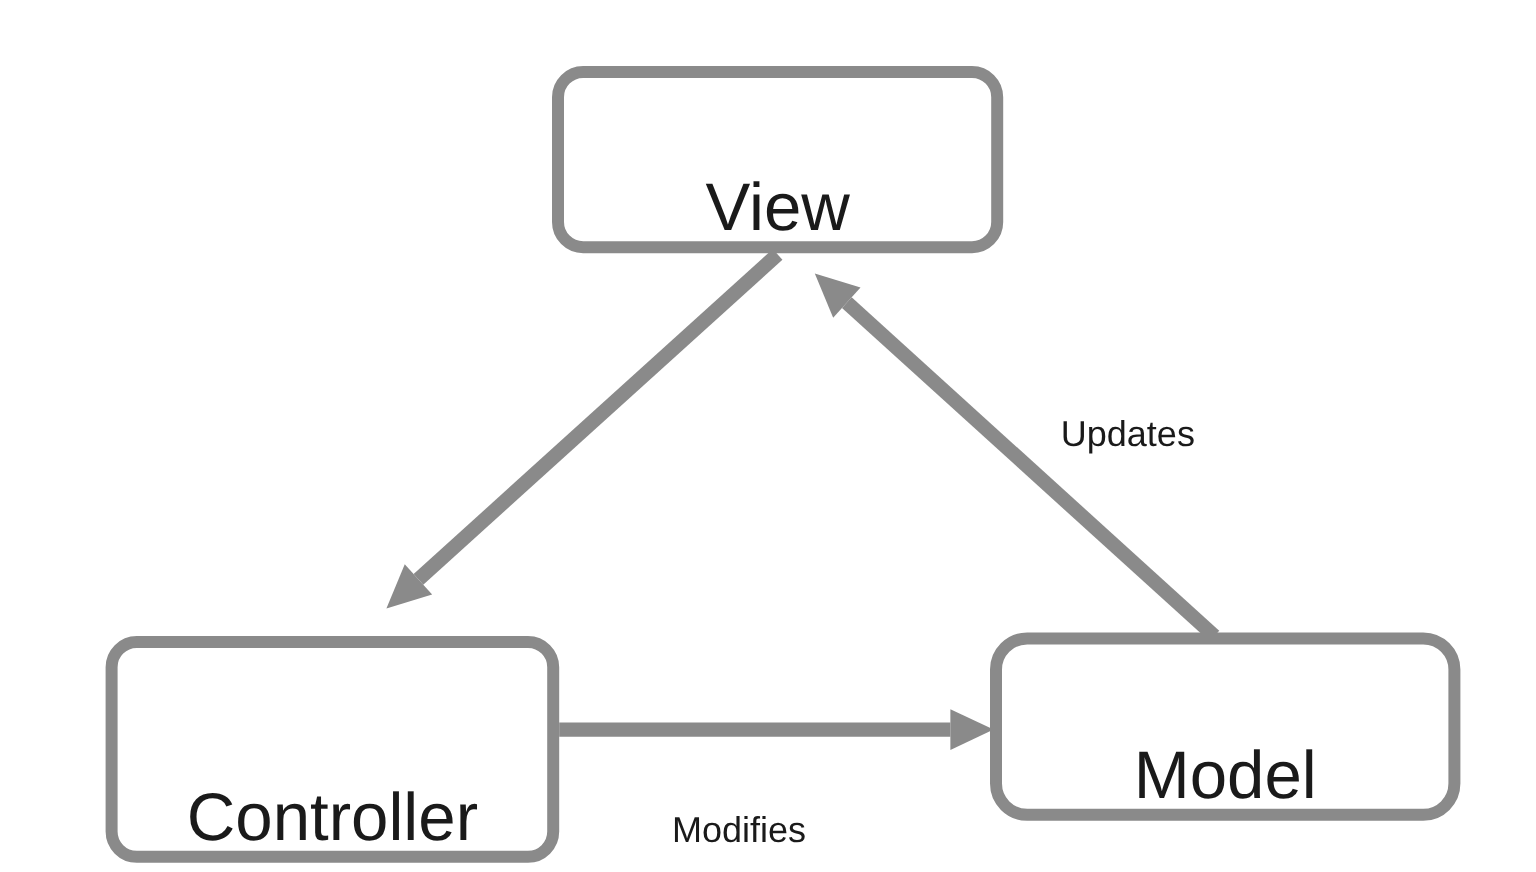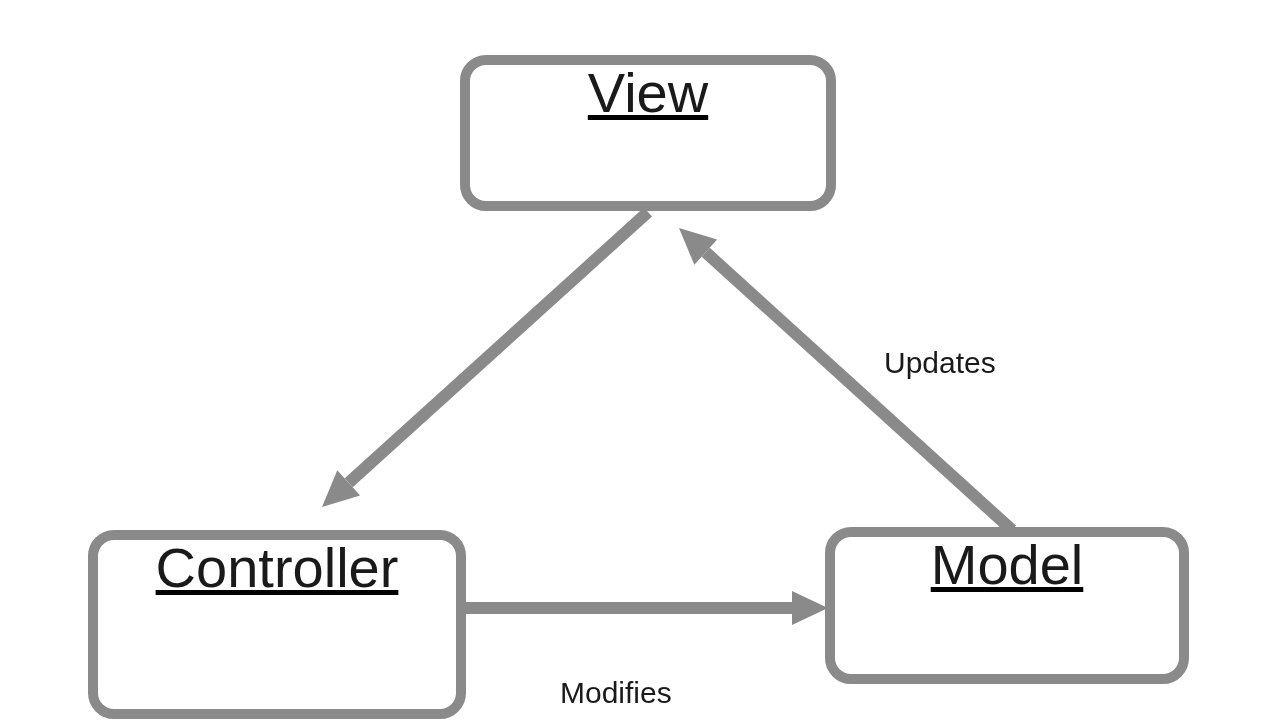--- a/index.html
+++ b/index.html
@@ -26,33 +26,32 @@
   #edges polygon{
     fill:var(--stroke);
     stroke:none;
   }
   .node{
     position:absolute;
     box-sizing:border-box;
     background:var(--bg);
     border:10px solid var(--stroke);
     border-radius:26px;
-    display:flex;align-items:flex-start;justify-content:center;
+    display:flex;align-items:flex-end;justify-content:center;
     z-index:2;
-    text-decoration:underline;
   }
   .node-label{
     font-size:56px;
     color:var(--text);
     white-space:nowrap;
     line-height:1;
   }
   .node-view{left:460px;top:55px;width:376px;height:156px;}
   .node-controller{left:88px;top:530px;width:378px;height:189px;}
-  .node-model{left:825px;top:527px;width:364px;height:157px;}
+  .node-model{left:825px;top:527px;width:392px;height:157px;border-radius:31px;}
   .edge-label{
     position:absolute;
     font-size:30px;
     color:var(--text);
     white-space:nowrap;
     z-index:3;
     line-height:1.1;
   }
   .label-user-input{left:258px;top:336px;}
   .label-updates{left:884px;top:346px;}

